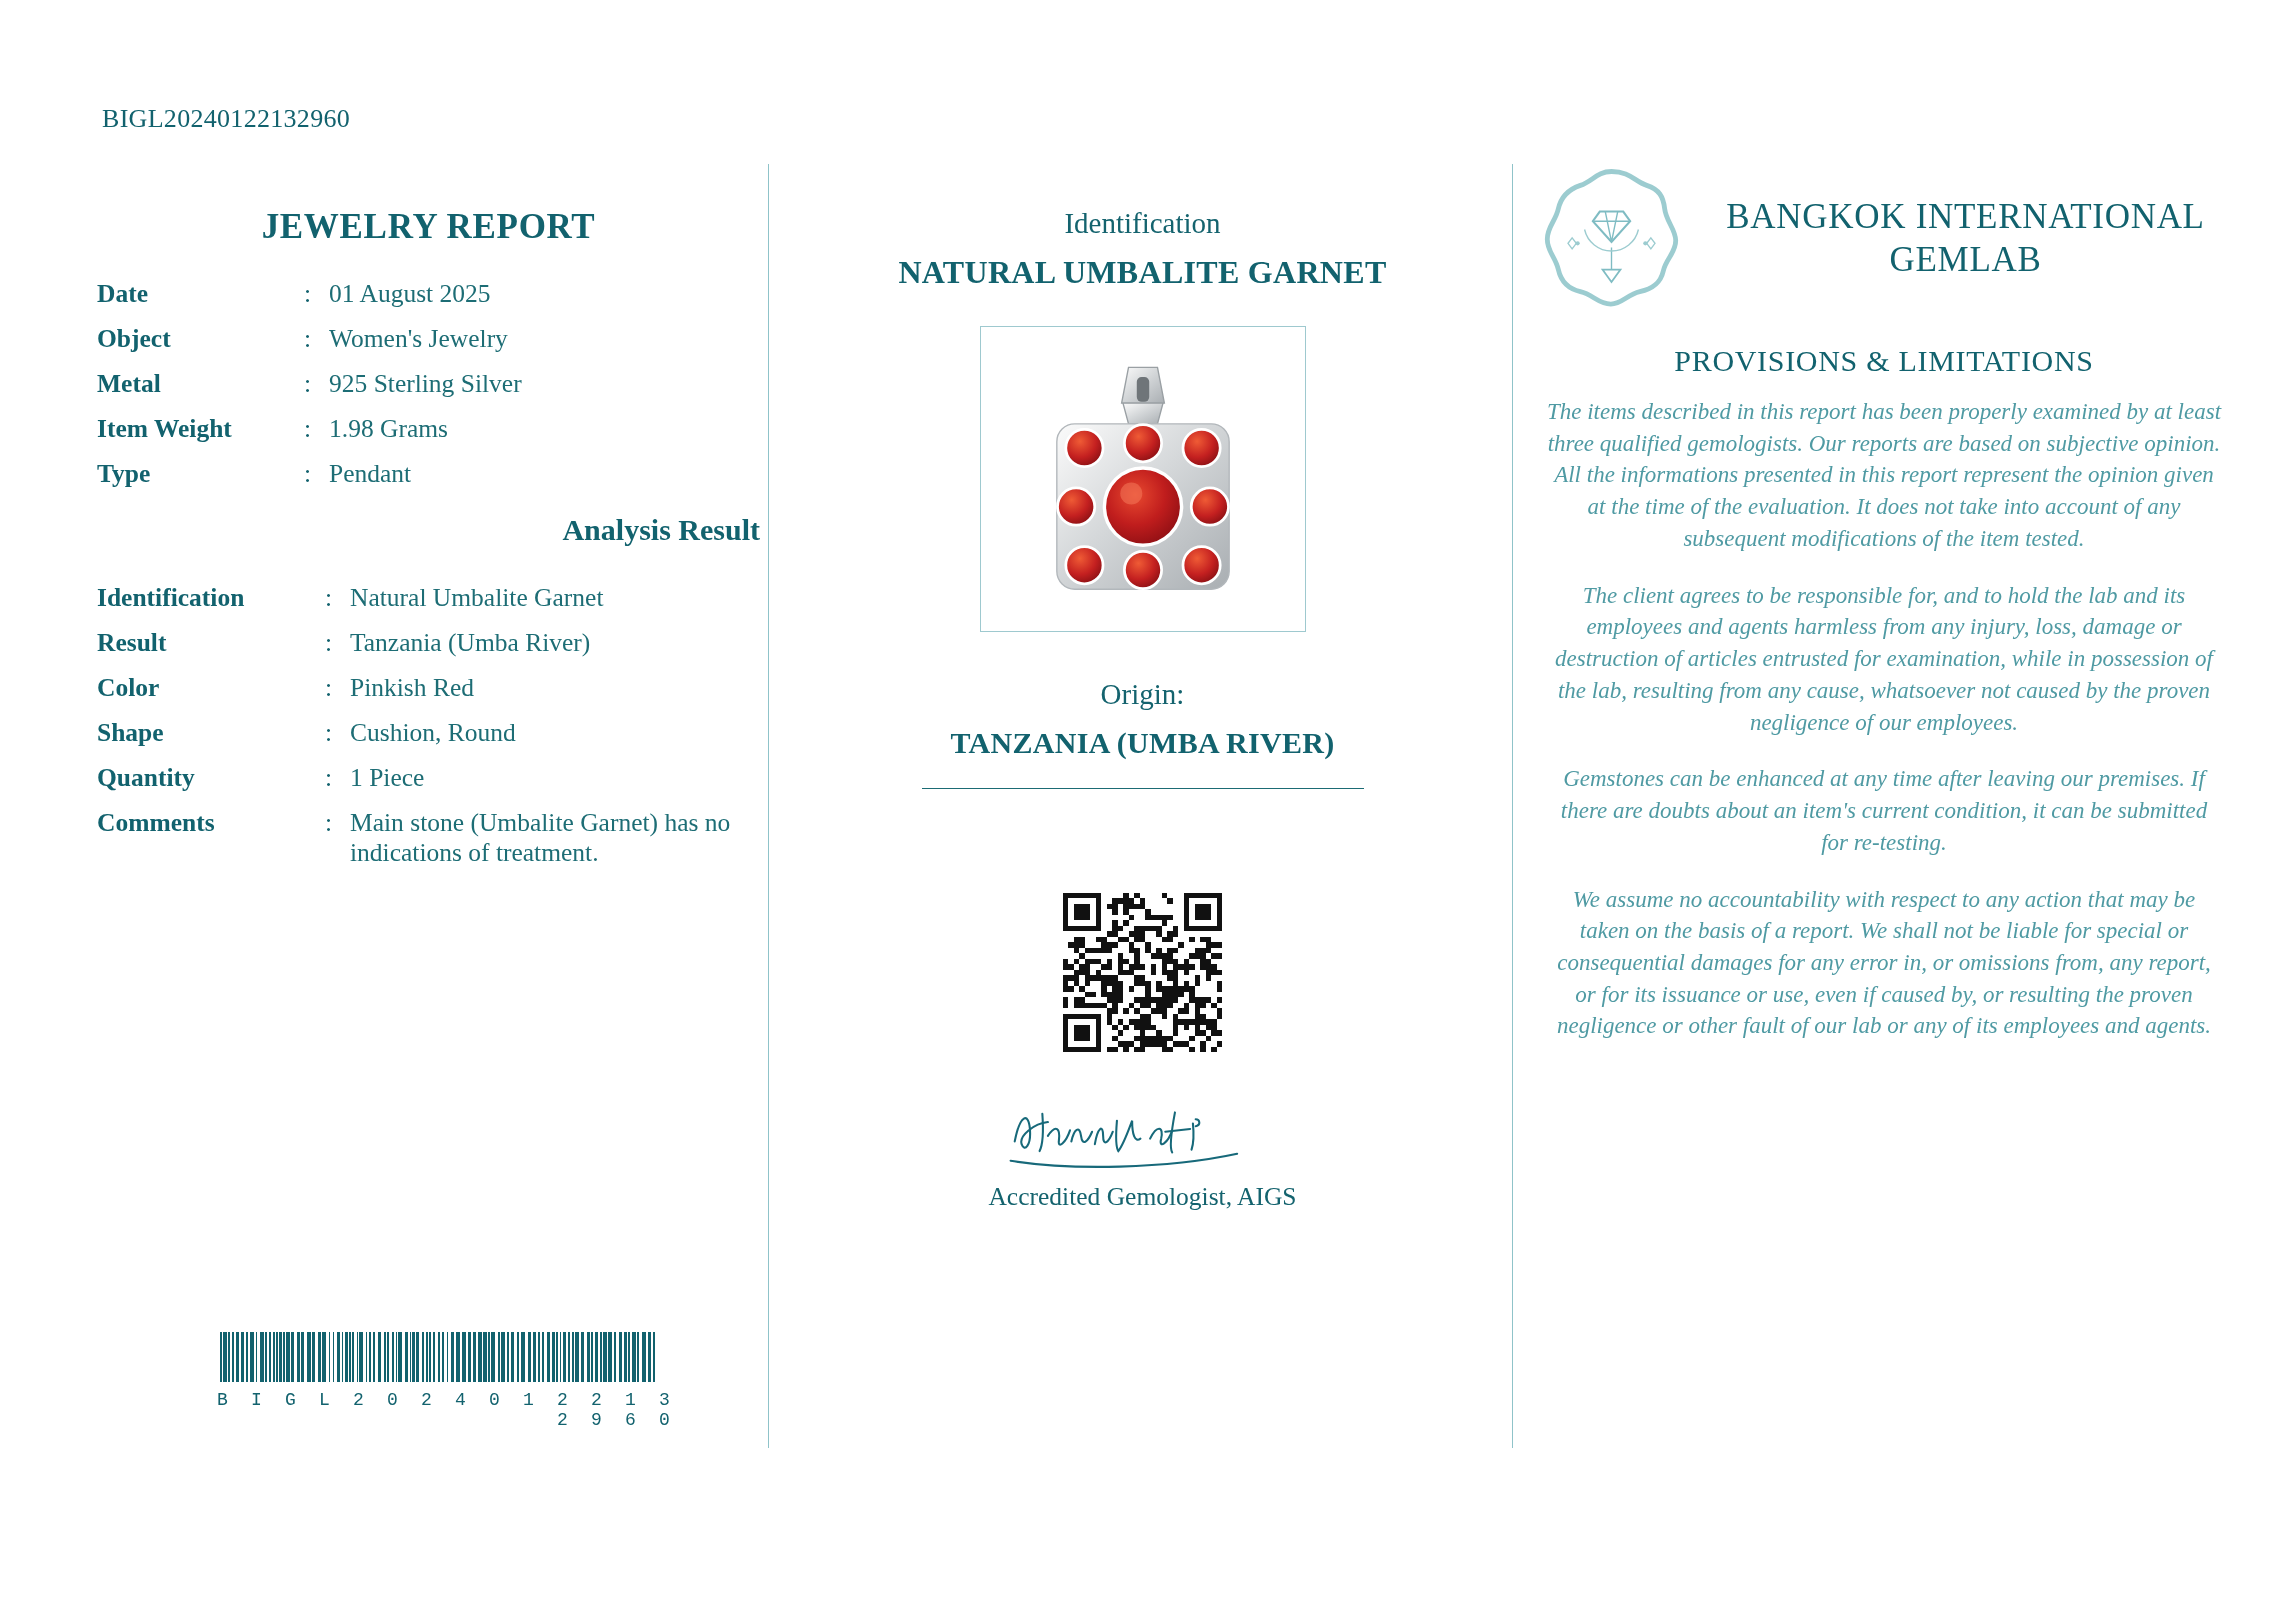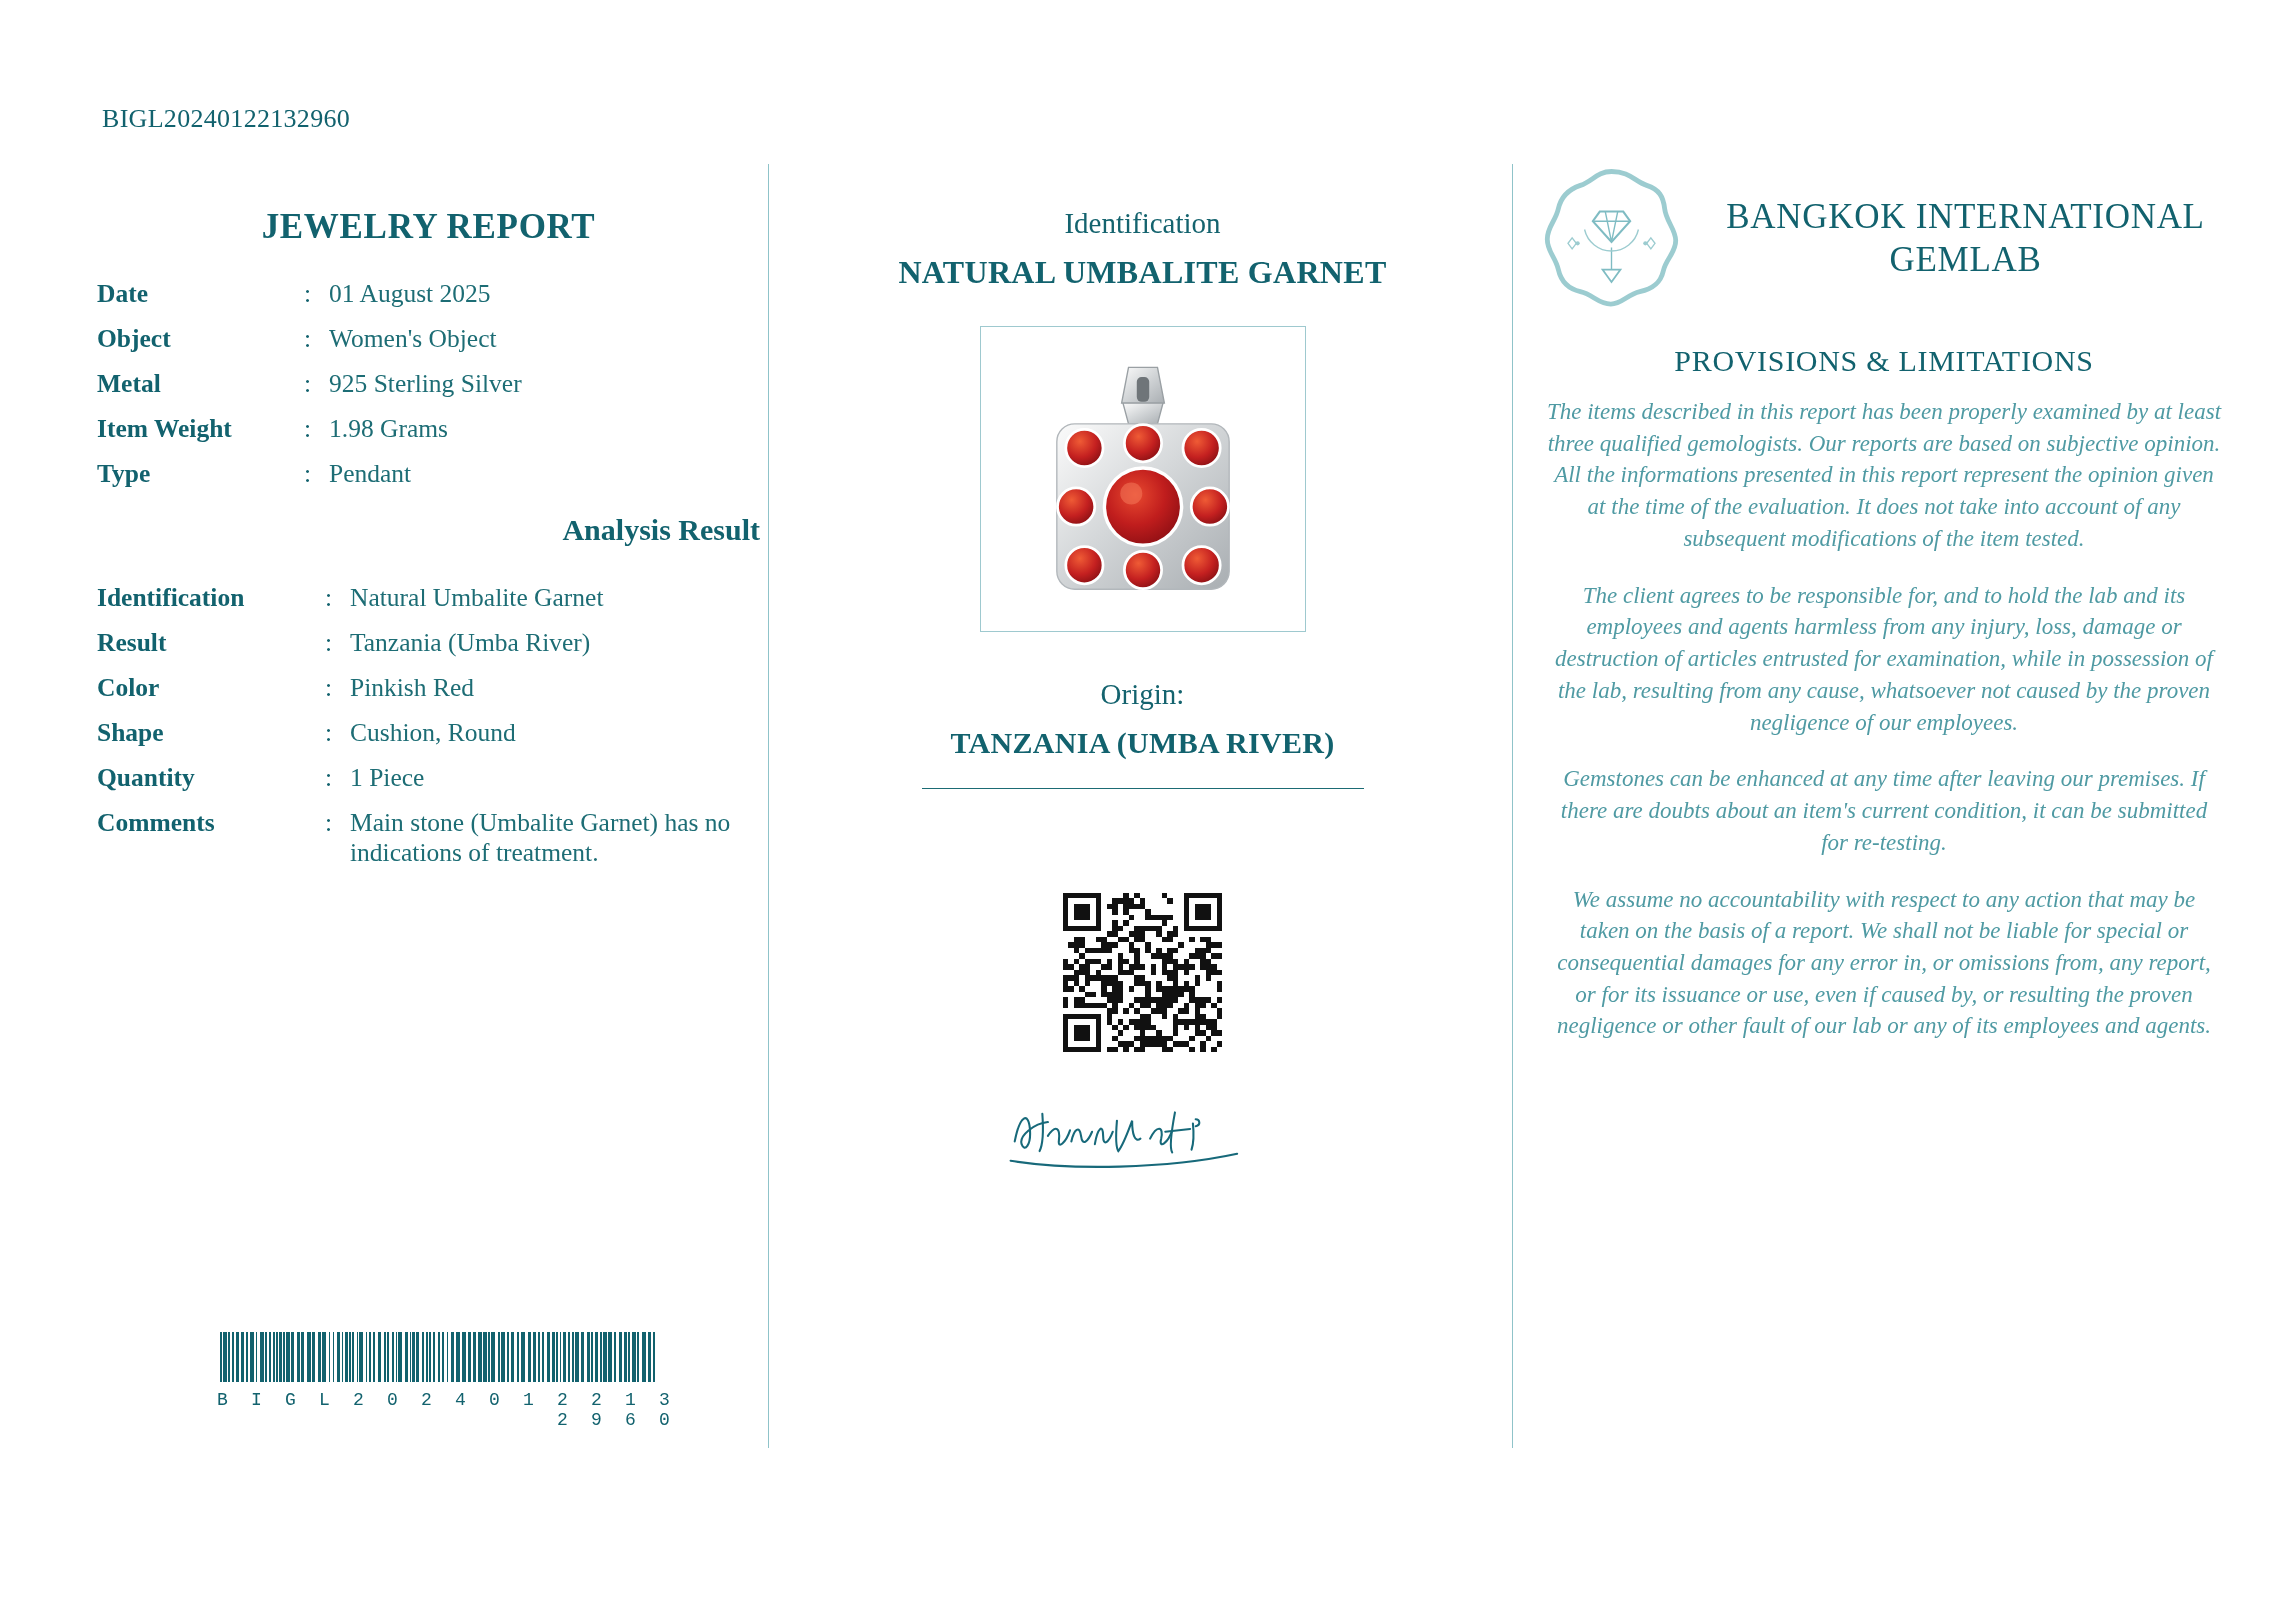--- a/index.html
+++ b/index.html
@@ -232,21 +232,21 @@
     <div class="jewelry-title">JEWELRY REPORT</div>
 
     <div class="kv">
       <span class="k">Date</span>
       <span class="c">:</span>
       <span class="v">01 August 2025</span>
     </div>
     <div class="kv">
       <span class="k">Object</span>
       <span class="c">:</span>
-      <span class="v">Women's Object</span>
+      <span class="v">Women's Jewelry</span>
     </div>
     <div class="kv">
       <span class="k">Metal</span>
       <span class="c">:</span>
       <span class="v">925 Sterling Silver</span>
     </div>
     <div class="kv">
       <span class="k">Item Weight</span>
       <span class="c">:</span>
       <span class="v">1.98 Grams</span>
@@ -977,20 +977,21 @@
           <path d="M178 40 C176 64, 176 78, 180 84 C188 74, 196 50, 200 40 C200 60, 204 72, 212 66"></path>
           <path d="M226 66 C236 46, 246 48, 242 66 C238 82, 252 72, 258 54"></path>
           <path d="M262 28 C256 60, 254 80, 258 86"></path>
           <path d="M248 56 L284 52"></path>
           <path d="M288 44 C290 64, 288 76, 286 82"></path>
           <path d="M292 38 C298 38, 300 46, 292 48"></path>
           <path d="M24 98 C110 112, 250 110, 352 88"></path>
         </g>
       </svg>
     </div>
+    <div class="sig-label">Accredited Gemologist, AIGS</div>
   </div>
 
   <div class="right">
     <div class="brand-row">
       <div class="logo">
         <svg viewBox="0 0 210 210" width="145" height="145">
           <path d="M105 8 C132 8 138 22 156 28 C174 34 180 44 182 62 C184 80 198 92 198 108
                    C198 126 184 134 180 152 C176 170 164 178 146 182 C128 186 120 200 104 200
                    C86 200 78 186 60 182 C42 178 32 168 28 150 C24 132 12 124 12 106
                    C12 88 24 80 28 62 C32 44 42 34 60 28 C78 22 84 8 105 8 Z" fill="none" stroke="#9cccd0" stroke-width="7"></path>

